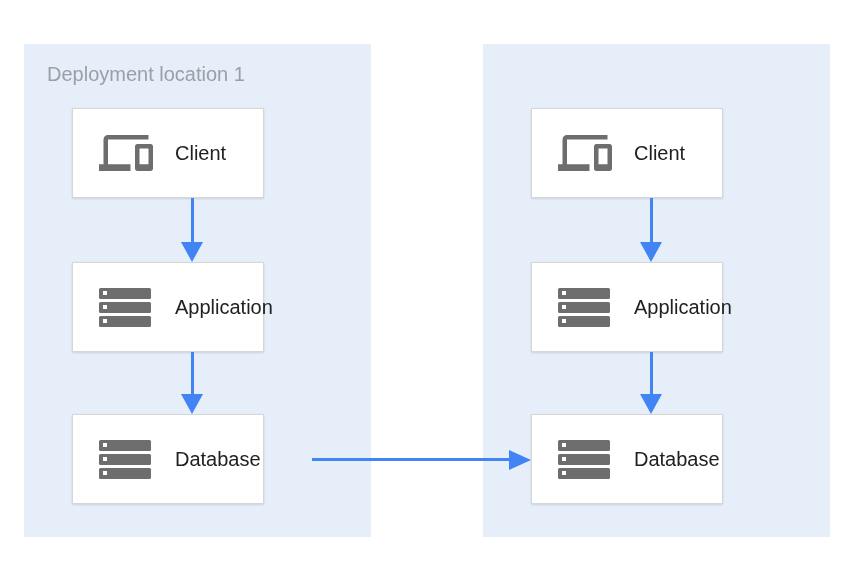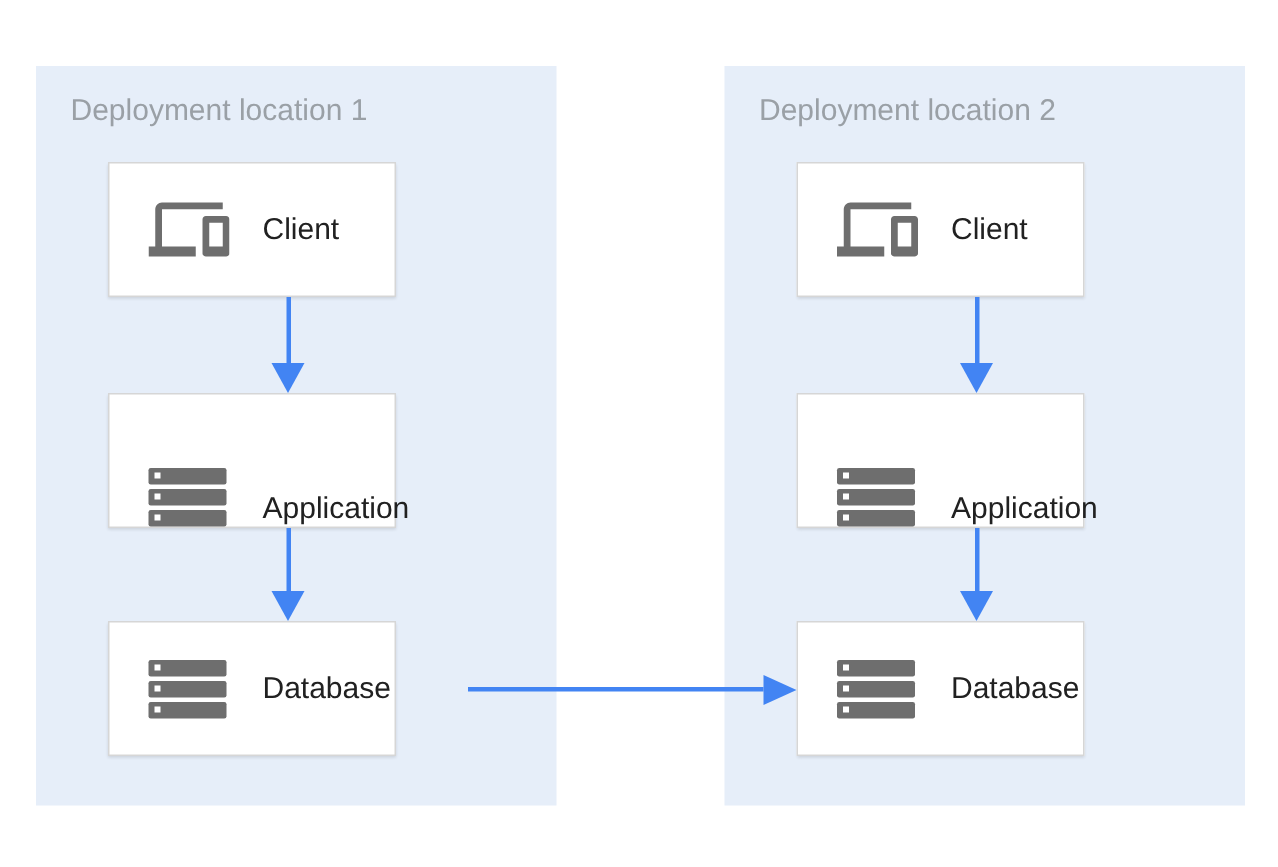--- a/index.html
+++ b/index.html
@@ -41,21 +41,21 @@
     height: 90px;
     background: #ffffff;
     border: 1px solid #d6d6d6;
     box-shadow: 0 1px 2px rgba(0,0,0,0.12);
     box-sizing: border-box;
     display: flex;
     align-items: center;
     padding-left: 26px;
   }
   .node-client      { top: 64px; }
-  .node-application { top: 218px; align-items: flex-end; }
+  .node-application { top: 218px; }
   .node-database    { top: 370px; }
   .node-label {
     font-size: 20px;
     color: #212121;
     white-space: nowrap;
   }
   
   .devices-icon {
     width: 54px;
     height: 54px;
@@ -167,21 +167,20 @@
       <span class="server-icon">
         <i class="bar"></i>
           <i class="bar"></i>
           <i class="bar"></i>
       </span>
       <span class="node-label">Database</span>
     </div>
   </section>
 
   <section class="panel panel-2">
-    <div class="panel-title">Deployment location 2</div>
 
     <div class="node node-client">
       <span class="devices-icon">
         <svg viewBox="0 0 24 24" width="54" height="54" aria-hidden="true">
           <path fill="#6e6e6e" d="M4 6h18V4H4c-1.1 0-2 .9-2 2v11H0v3h14v-3H4V6zm19 2h-6c-.55 0-1 .45-1 1v10c0 .55.45 1 1 1h6c.55 0 1-.45 1-1V9c0-.55-.45-1-1-1zm-1 9h-4v-7h4v7z"></path>
         </svg>
       </span>
       <span class="node-label">Client</span>
     </div>
 

